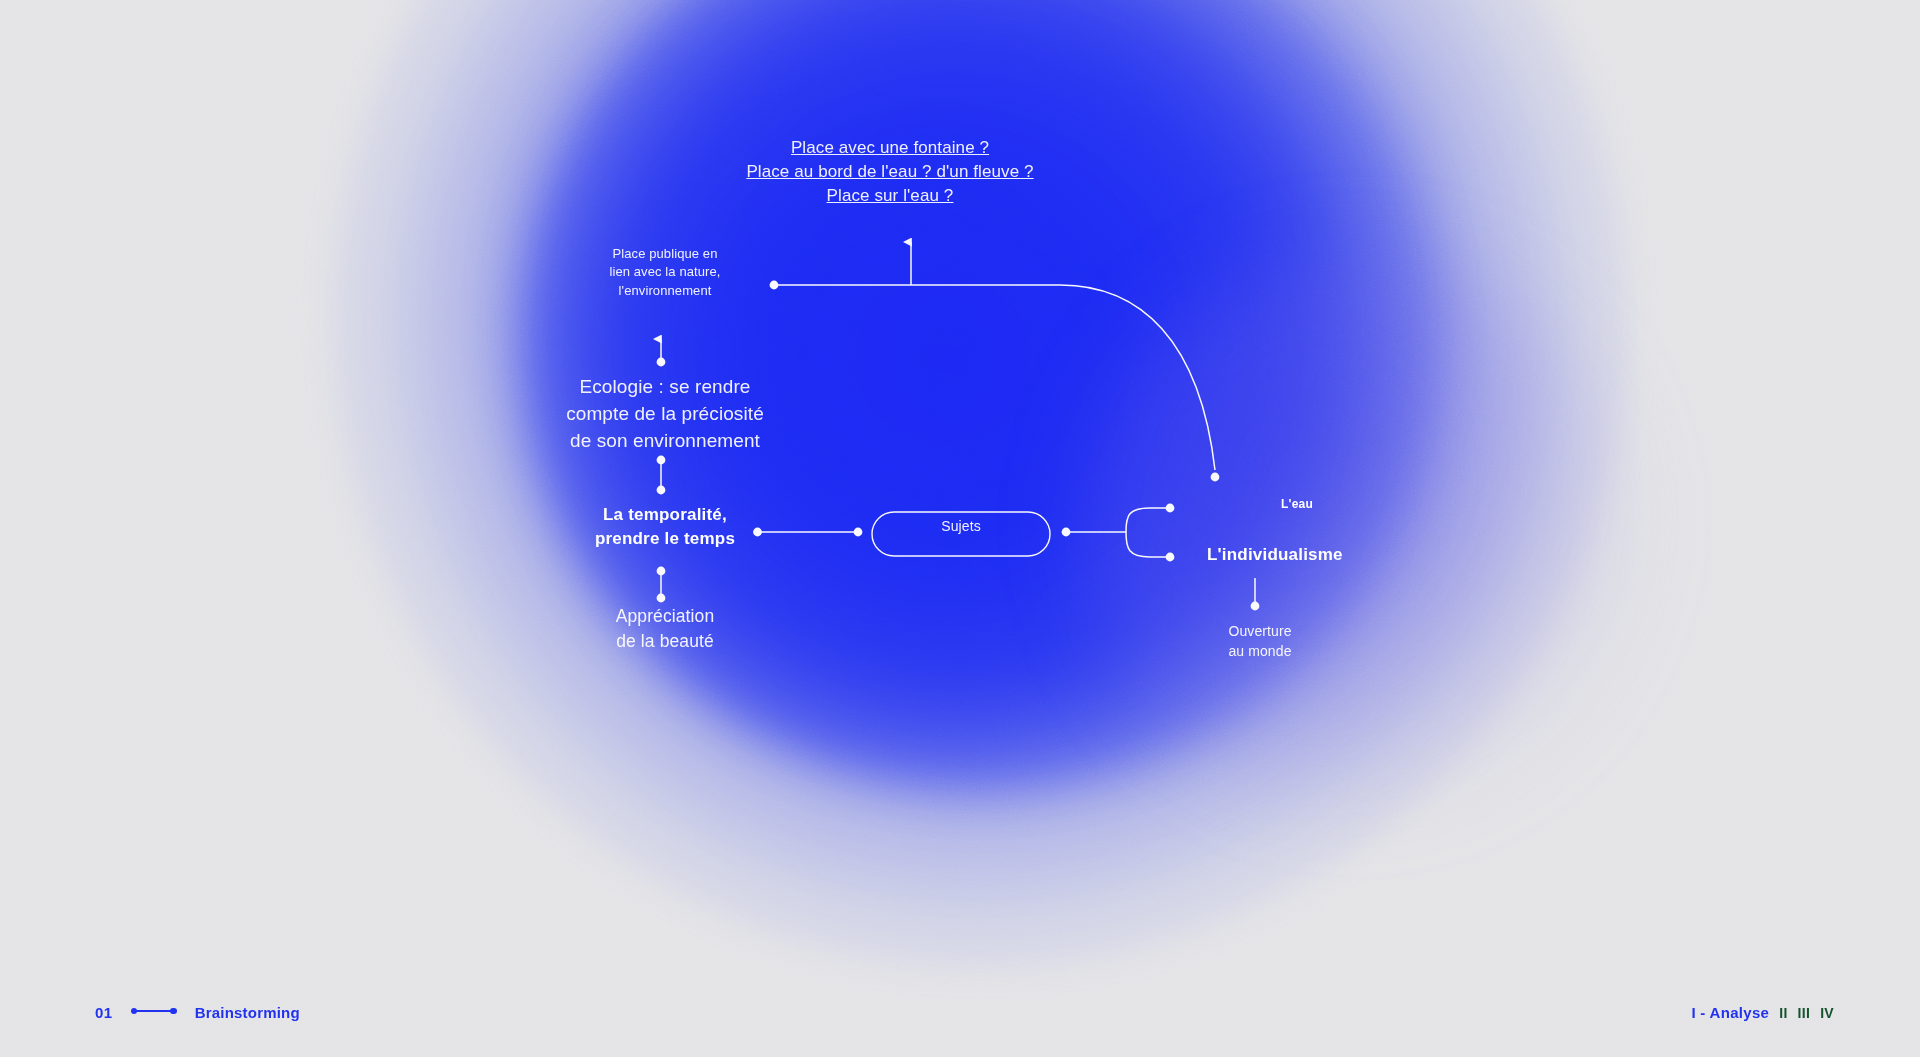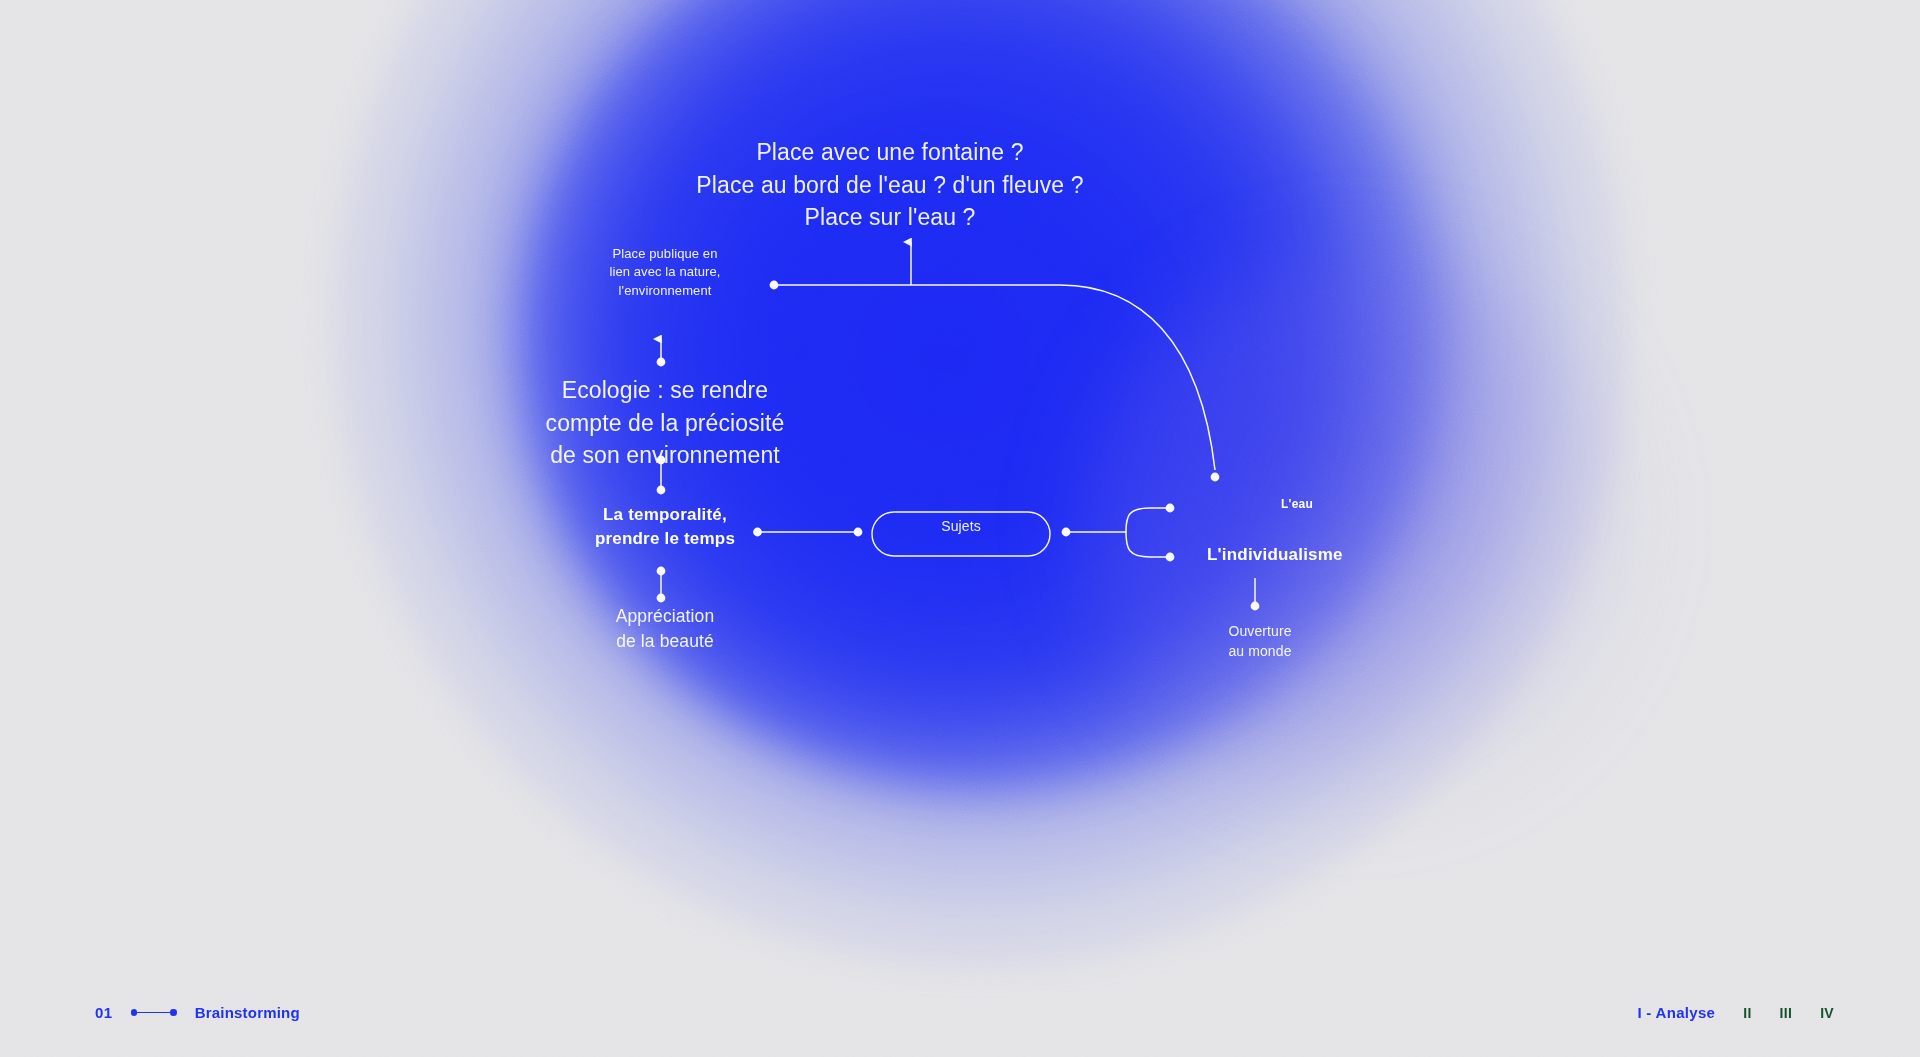--- a/index.html
+++ b/index.html
@@ -97,44 +97,44 @@
   .node.light {
     font-weight: 400;
     color: rgba(255,255,255,0.93);
   }
   .node.bold {
     font-weight: 700;
     color: #ffffff;
     letter-spacing: 0.2px;
   }
 
-  #node-questions  { left: 660px; top: 136px; width: 460px; font-size: 23px; }
+  #node-questions  { left: 660px; top: 136px; width: 460px; font-size: 17px; text-decoration: underline; }
   #node-place-pub  { left: 530px; top: 245px; width: 270px; font-size: 13px; }
-  #node-ecologie   { left: 520px;  top: 374px; width: 290px; font-size: 23px; }
+  #node-ecologie   { left: 520px;  top: 374px; width: 290px; font-size: 19px; }
   #node-temporalite{ left: 545px;  top: 503px; width: 240px; font-size: 17px; }
   #node-apprec     { left: 560px;  top: 604px; width: 210px; font-size: 17.5px; }
   #node-sujets     { left: 871px;  top: 517px; width: 180px; font-size: 14px; }
   #node-eau        { left: 1187px; top: 496px; width: 220px; font-size: 12px; text-align: center; }
   #node-individu   { left: 1187px; top: 543px; width: 240px; font-size: 17px; text-align: left; margin-left: 20px; }
   #node-ouverture  { left: 1180px; top: 622px; width: 160px; font-size: 14px; }
 
   
   .footer {
     position: absolute;
     bottom: 0;
     left: 0;
     width: 1920px;
     height: 110px;
   }
   .footer-left {
     position: absolute;
     left: 95px;
     bottom: 36px;
     display: flex;
-    align-items: center;
+    align-items: flex-start;
     gap: 0;
   }
   .f-num {
     font-size: 15px;
     font-weight: 700;
     color: #2233ef;
     letter-spacing: 0.5px;
   }
   .f-connector {
     width: 46px;
@@ -163,21 +163,21 @@
     font-weight: 700;
     color: #2233ef;
     letter-spacing: 0.2px;
   }
   .footer-right {
     position: absolute;
     right: 86px;
     bottom: 36px;
     display: flex;
     align-items: baseline;
-    gap: 28px;
+    gap: 10px;
   }
   .f-chap-active {
     font-size: 15px;
     font-weight: 700;
     color: #2233ef;
     letter-spacing: 0.3px;
   }
   .f-chap {
     font-size: 14px;
     font-weight: 700;

